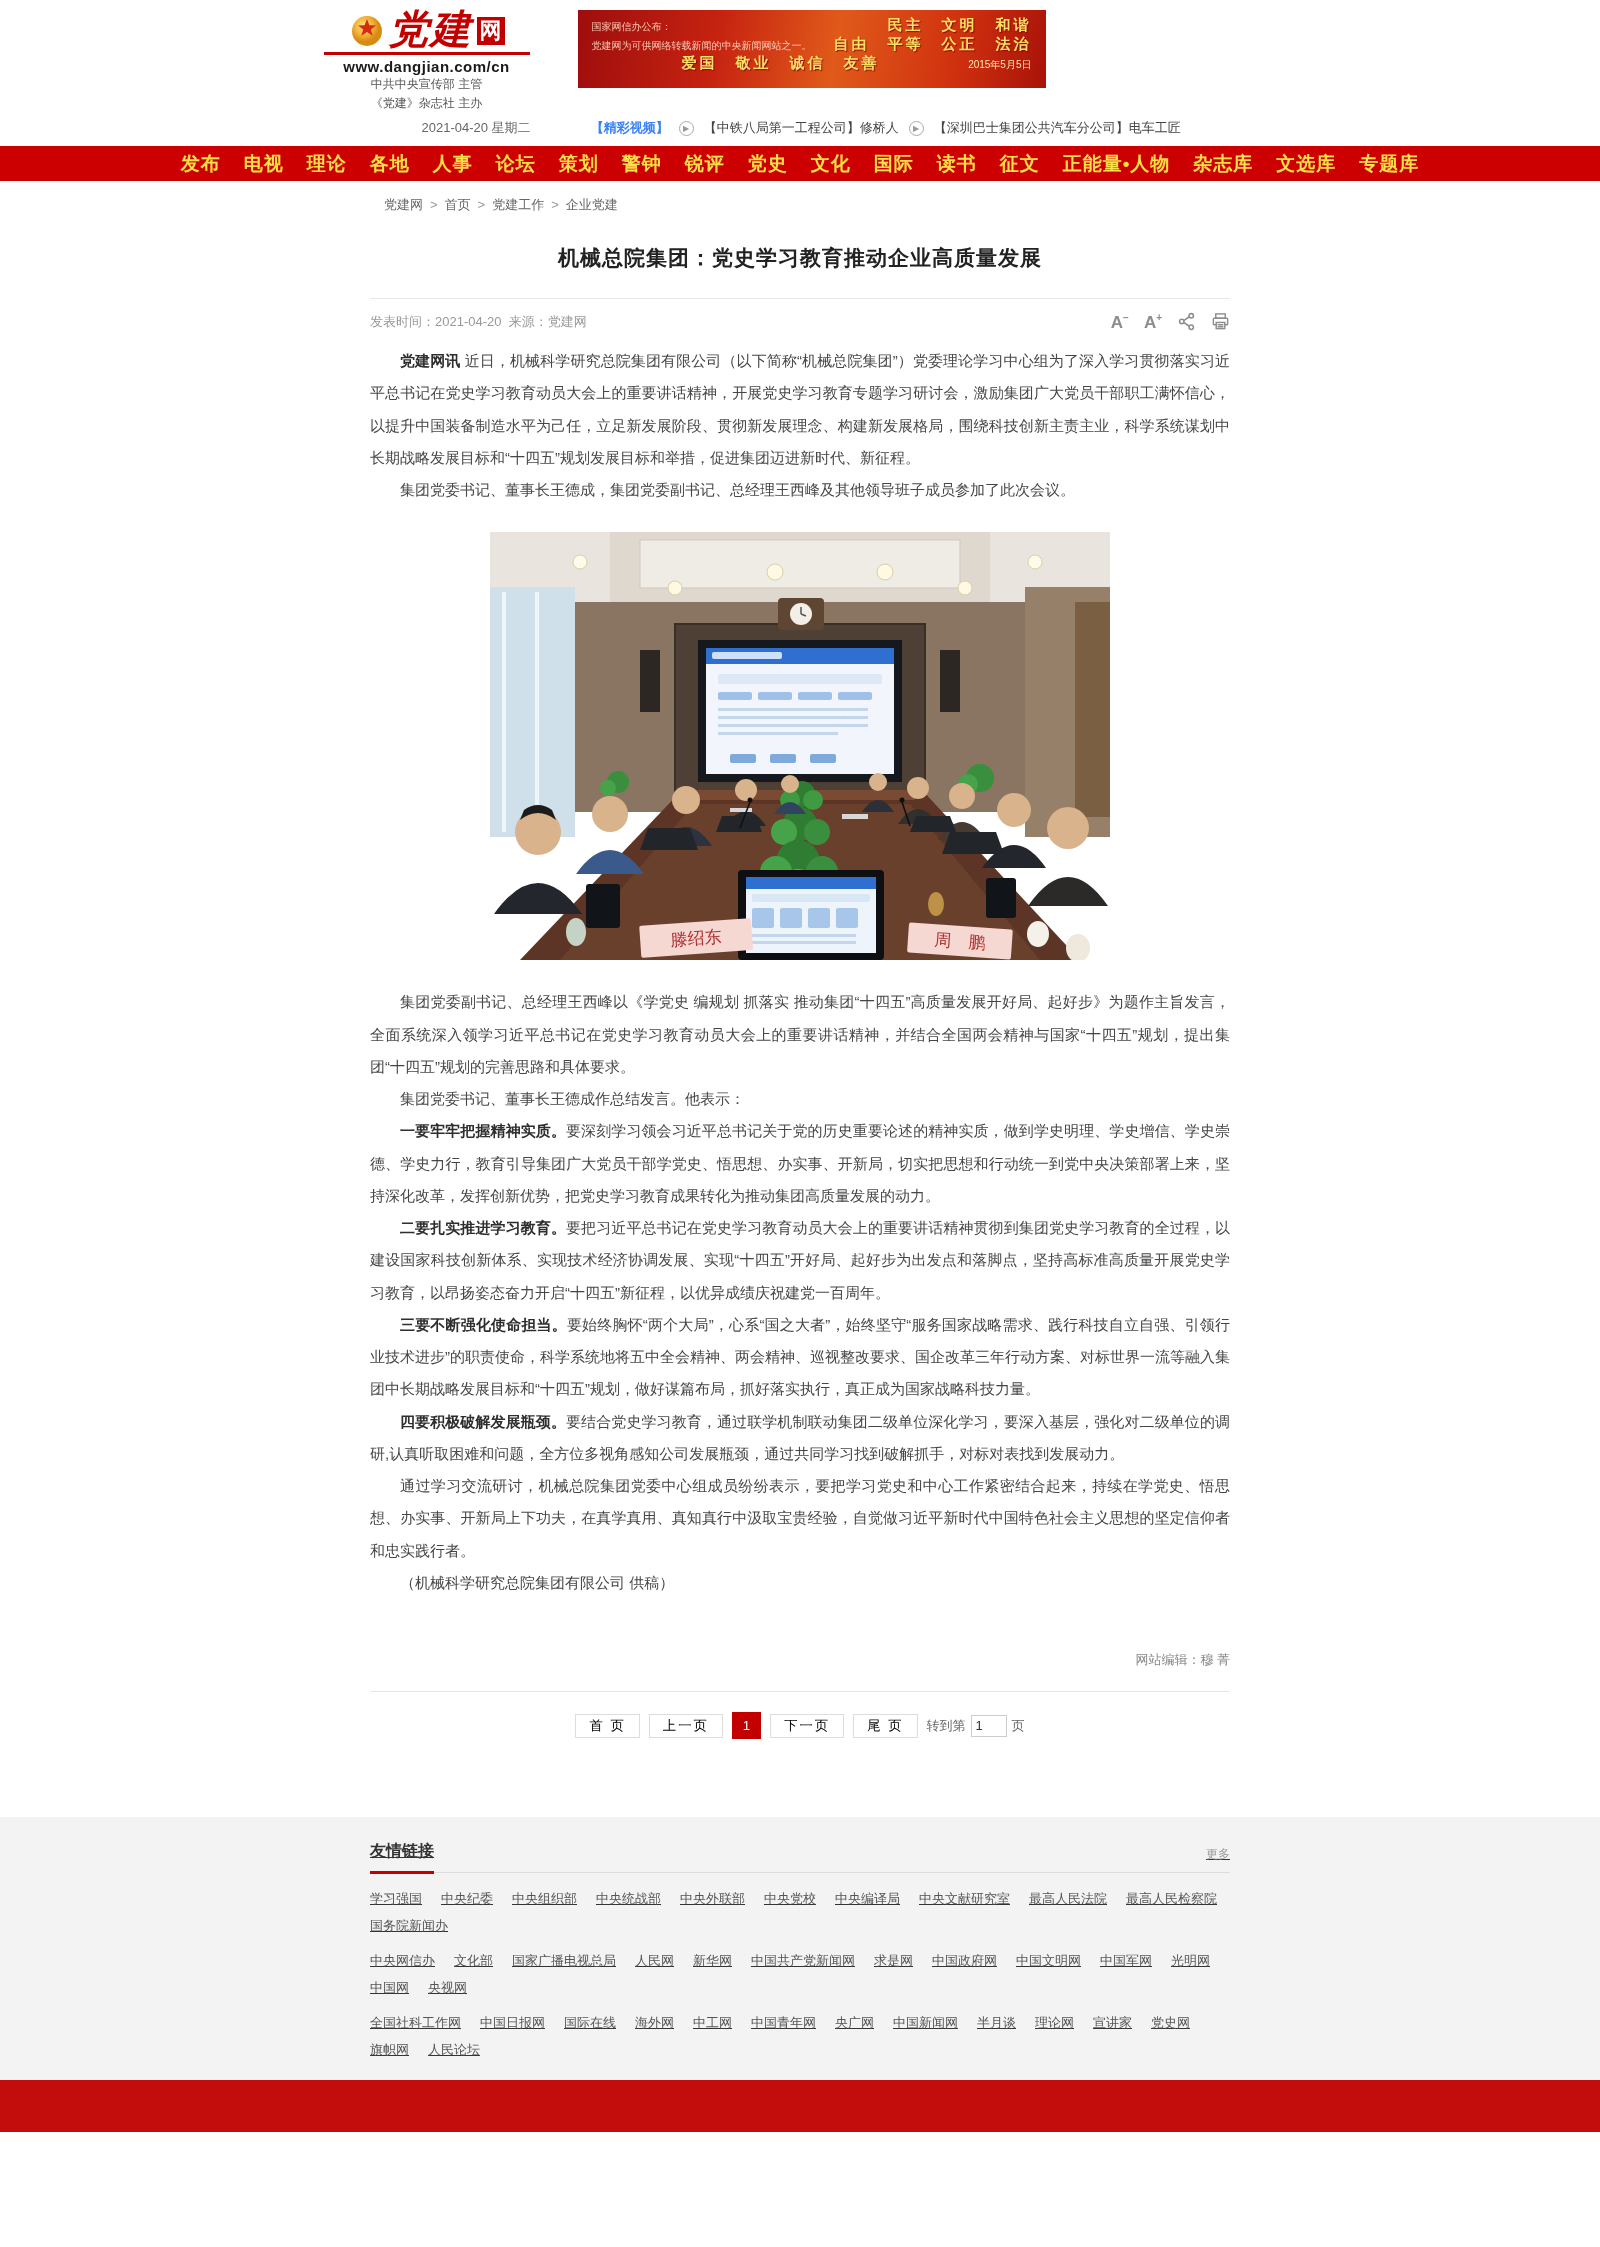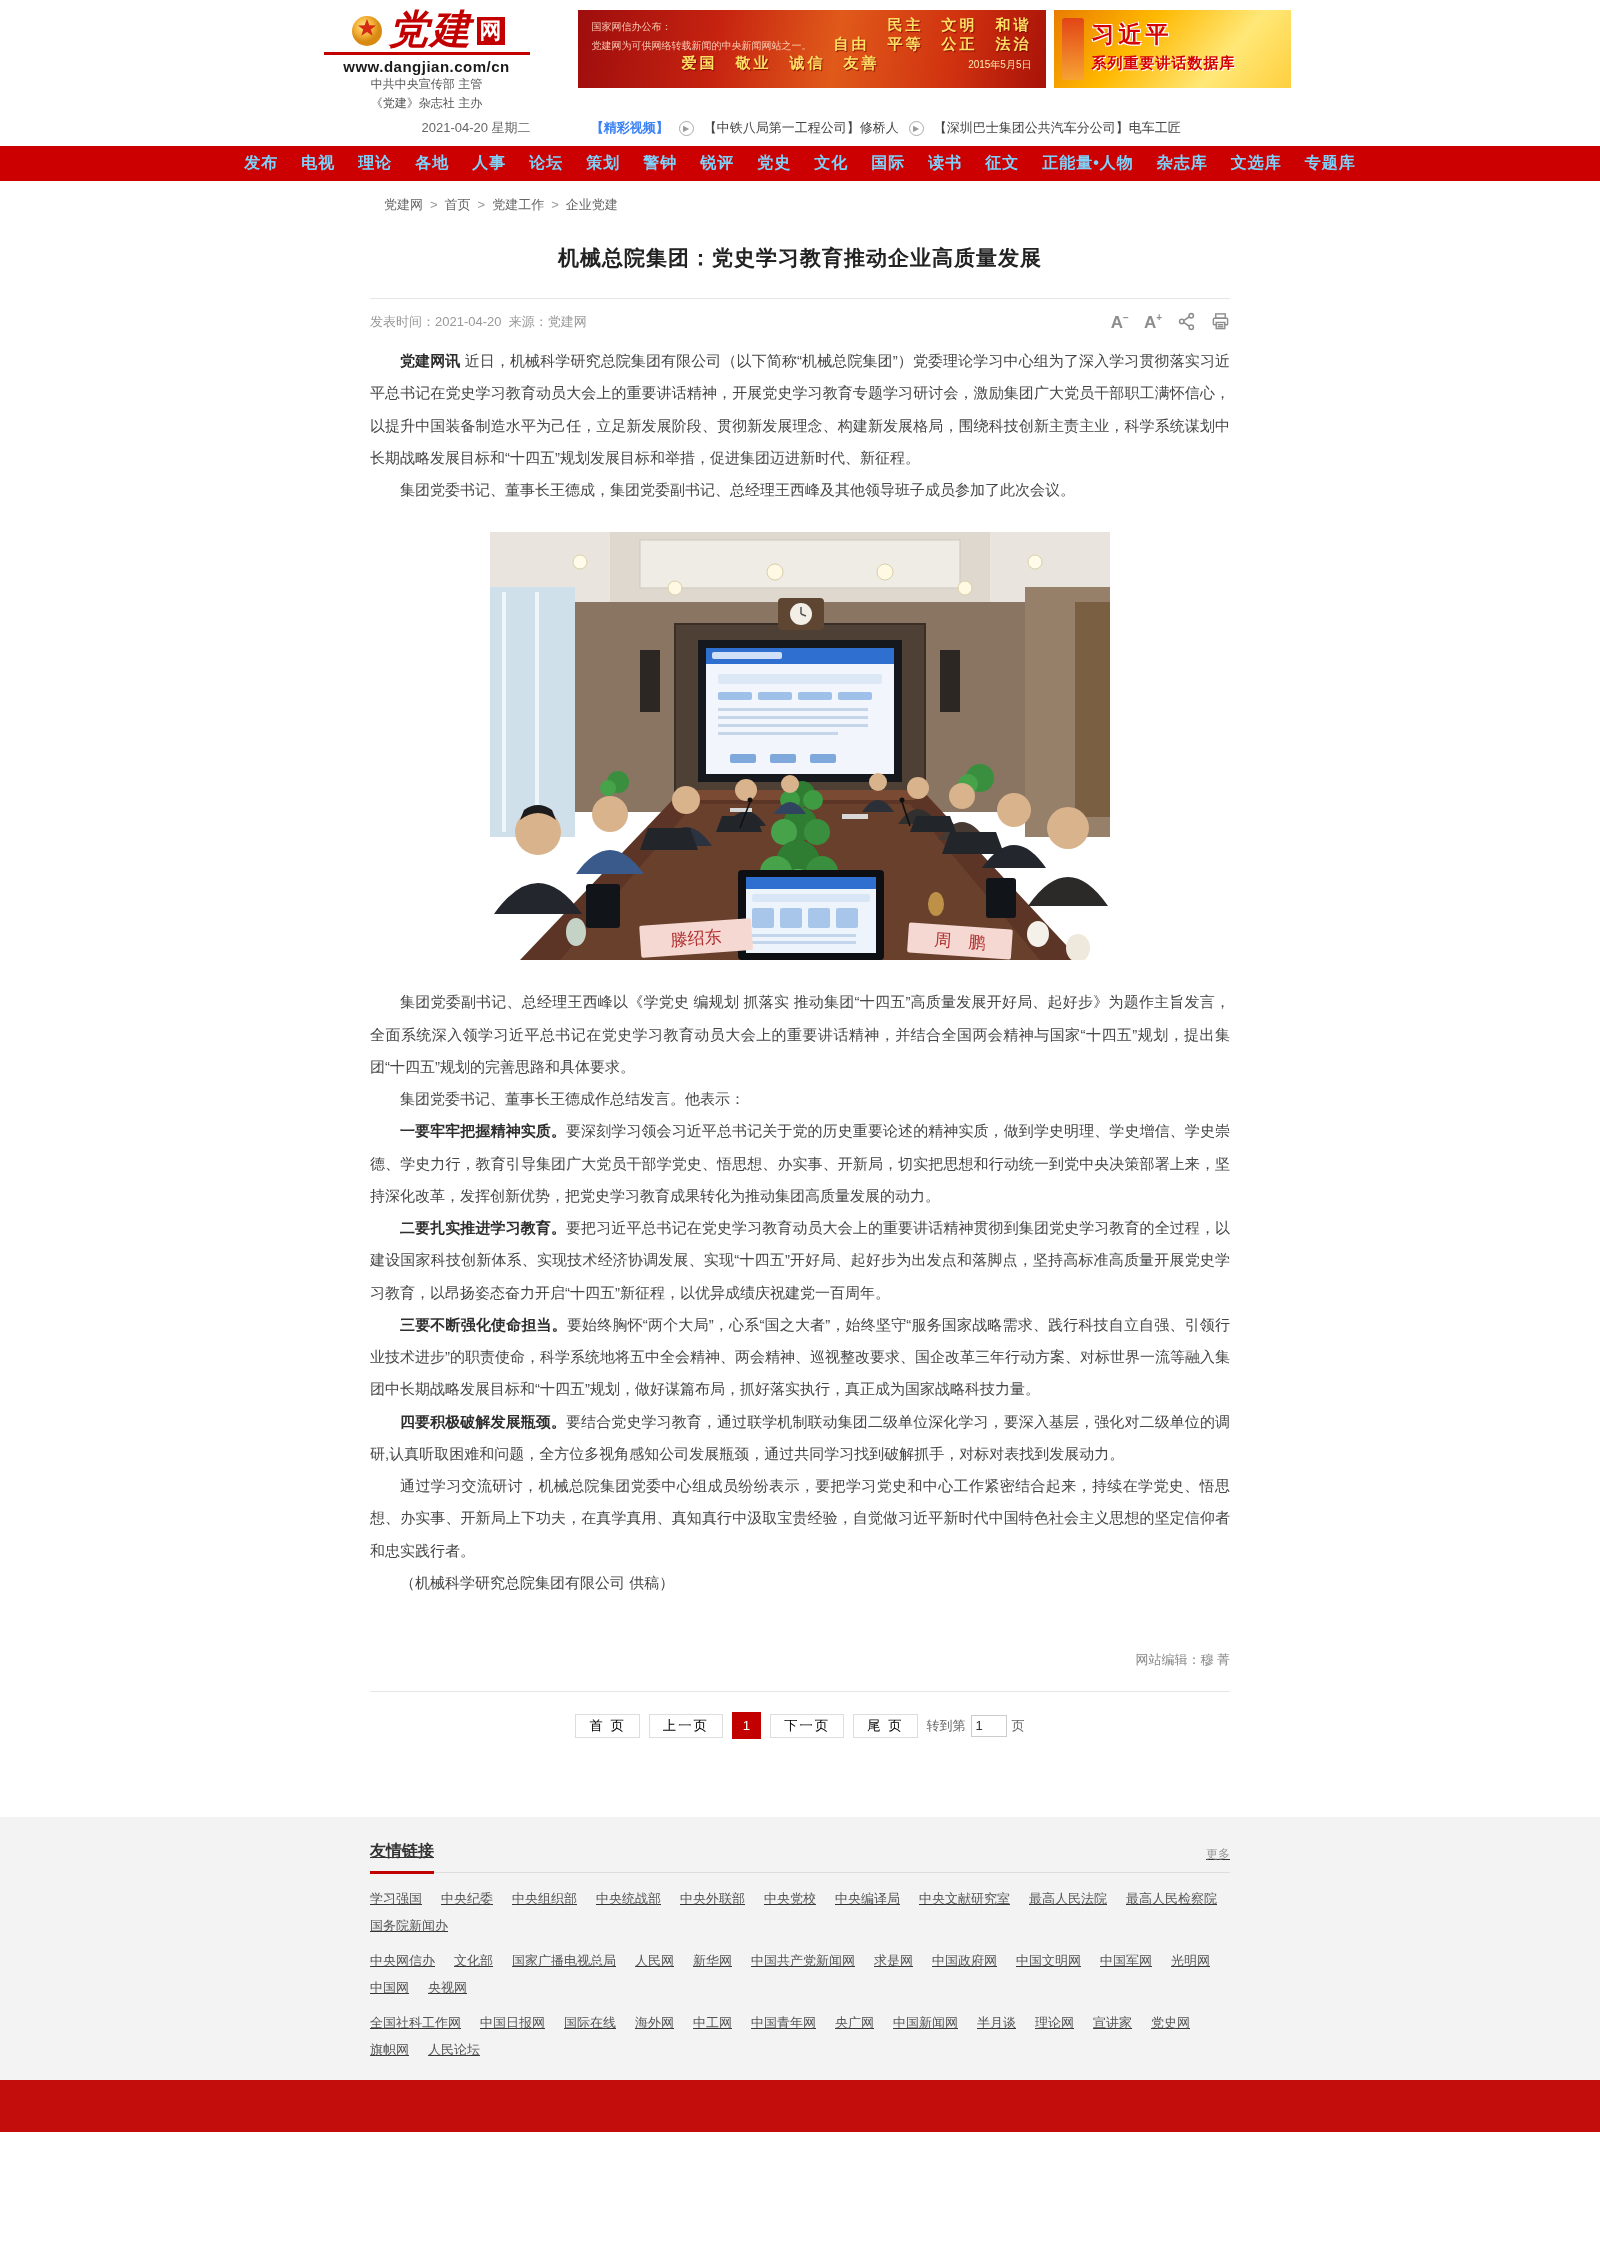--- a/index.html
+++ b/index.html
@@ -36,21 +36,21 @@
 
   .date-row { width:965px; margin:7px auto 9px; display:flex; align-items:center; font-size:13px; color:#666; }
   .date-text { margin-left:104px; white-space:nowrap; }
   .video-links { display:flex; align-items:center; gap:10px; margin-left:60px; white-space:nowrap; }
   .video-tag { color:#3b82f6; font-weight:bold; }
   .play-icon { display:inline-flex; width:15px; height:15px; border:1px solid #aaa; border-radius:50%; color:#999; font-size:8px; align-items:center; justify-content:center; }
   .video-link { color:#444; }
 
   
   .main-nav { background:#cc0000; height:35px; display:flex; align-items:center; justify-content:center; gap:23px; }
-  .main-nav a { color:#7dd3fc; font-size:16px; font-weight:bold; letter-spacing:1px; }
+  .main-nav a { color:#fde047; font-size:19px; font-weight:bold; letter-spacing:1px; }
 
   
   .breadcrumb { width:860px; margin:15px auto 0; font-size:13px; color:#666; }
   .breadcrumb .sep { color:#999; margin:0 7px; }
 
   
   .article { width:860px; margin:30px auto 0; }
   .article h1 { font-size:21px; color:#222; text-align:center; margin:10px 0 26px; letter-spacing:1px; font-weight:bold; }
   .title-divider { border:0; border-top:1px solid #e6e6e6; margin:0; }
   .meta-row { display:flex; justify-content:space-between; align-items:center; margin:13px 0 14px; font-size:13px; color:#999; }
@@ -122,25 +122,20 @@
       <div class="bc-row">
         <span class="bc-small">党建网为可供网络转载新闻的中央新闻网站之一。</span>
         <span class="bc-values">自由　平等　公正　法治</span>
       </div>
       <div class="bc-row">
         <span class="bc-values" style="margin-left:90px">爱国　敬业　诚信　友善</span>
         <span class="bc-date">2015年5月5日</span>
       </div>
     </div>
 
-    <div class="banner-right">
-      <span class="br-deco"></span>
-      <div class="br-line1">习近平</div>
-      <div class="br-line2">系列重要讲话数据库</div>
-    </div>
   </div>
 
   <div class="date-row">
     <span class="date-text">2021-04-20 星期二</span>
     <div class="video-links">
       <span class="video-tag">【精彩视频】</span>
       <span class="play-icon">▶</span>
       <a class="video-link" href="#">【中铁八局第一工程公司】修桥人</a>
       <span class="play-icon">▶</span>
       <a class="video-link" href="#">【深圳巴士集团公共汽车分公司】电车工匠</a>

